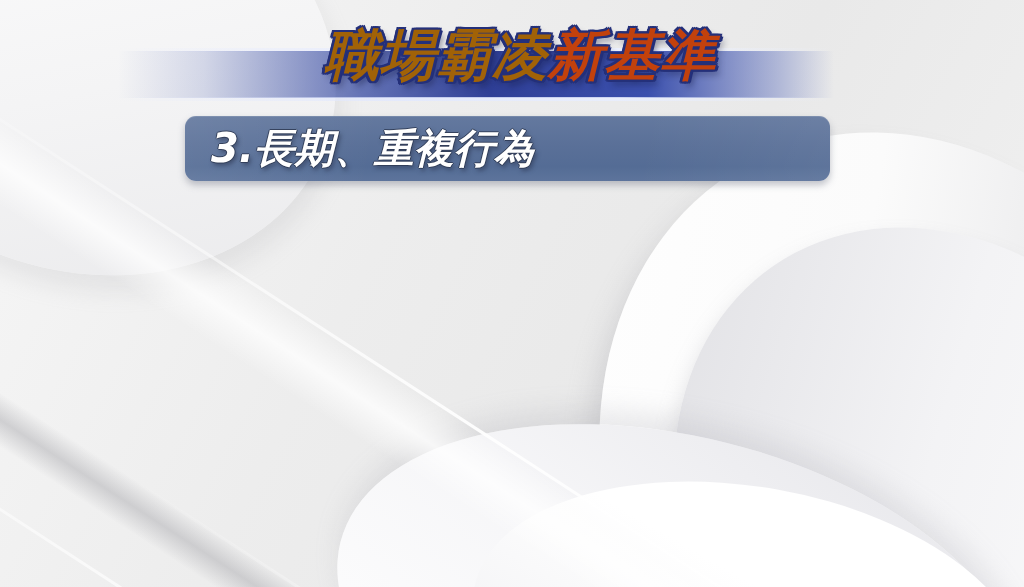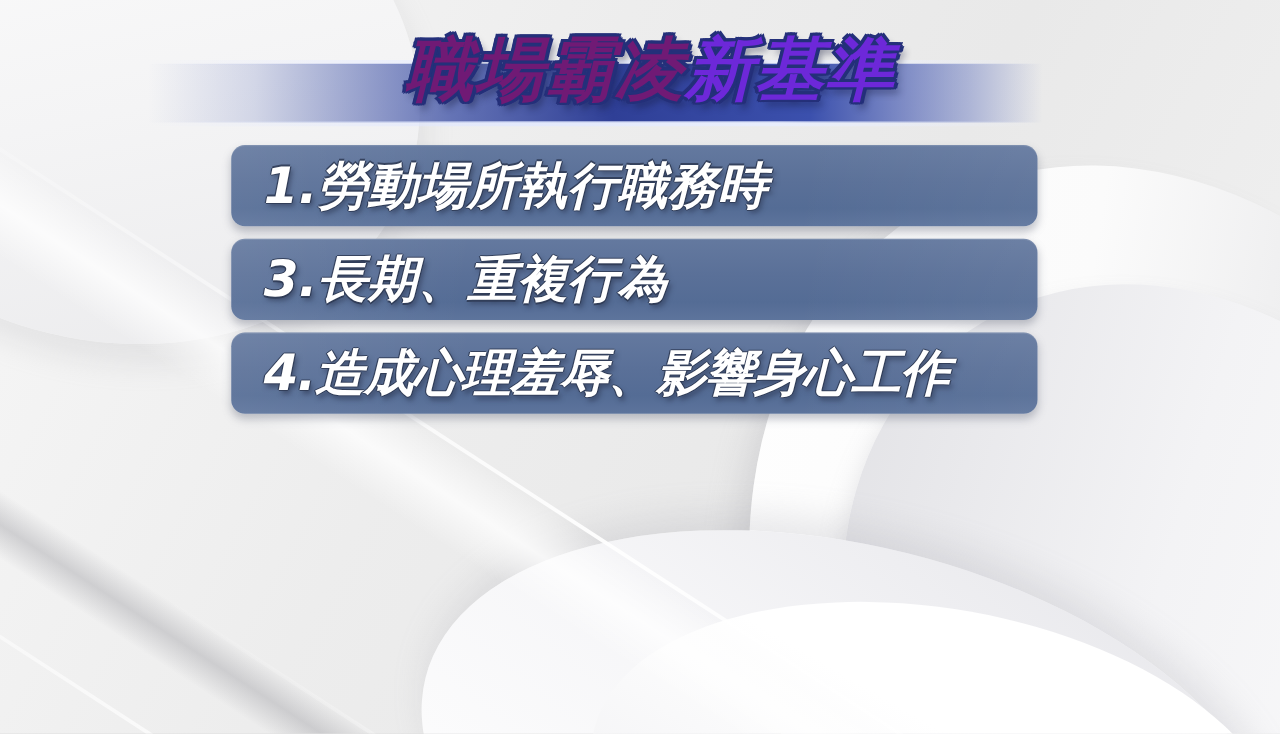--- a/index.html
+++ b/index.html
@@ -154,31 +154,31 @@
     font-style: italic;
     letter-spacing: 1px;
     line-height: 74px;
   }
 
   .headline span {
     display: inline-block;
   }
 
   .hl-white {
-    color: #701a75;
+    color: #a16207;
     text-shadow:
       -2px 0 #24307a,  2px 0 #24307a,  0 -2px #24307a, 0 2px #24307a,
       -2px -2px #24307a, 2px -2px #24307a, -2px 2px #24307a, 2px 2px #24307a,
       -3px 1px #24307a, 3px 1px #24307a,
       4px 5px 6px rgba(20,25,60,.45);
     margin-left: 16px;
   }
 
   .hl-gold {
-    color: #6d28d9;
+    color: #c2410c;
     text-shadow:
       -2px 0 #24307a,  2px 0 #24307a,  0 -2px #24307a, 0 2px #24307a,
       -2px -2px #24307a, 2px -2px #24307a, -2px 2px #24307a, 2px 2px #24307a,
       -3px 1px #24307a, 3px 1px #24307a,
       4px 5px 6px rgba(20,25,60,.45);
   }
 
   
   .bar-list {
     position: absolute;
@@ -255,29 +255,23 @@
   <div class="streak band" style="left:-420px; top:430px; height:90px; transform:rotate(33deg);"></div>
 
   <div class="title-band-hi"></div>
   <div class="title-band"></div>
   <div class="title-band-lo"></div>
 
   <div class="headline"><span class="hl-white">職場霸凌</span><span class="hl-gold">新基準</span></div>
 
   <div class="bar-list">
 
-    <div class="bar">
-      <span class="bar-text">1.勞動場所執行職務時</span>
-    </div>
 
 
     <div class="bar">
       <span class="bar-text">3.長期、重複行為</span>
     </div>
 
-    <div class="bar">
-      <span class="bar-text long">4.造成心理羞辱、影響身心工作</span>
-    </div>
 
 
   </div>
 
 </div>
 
 </body></html>

